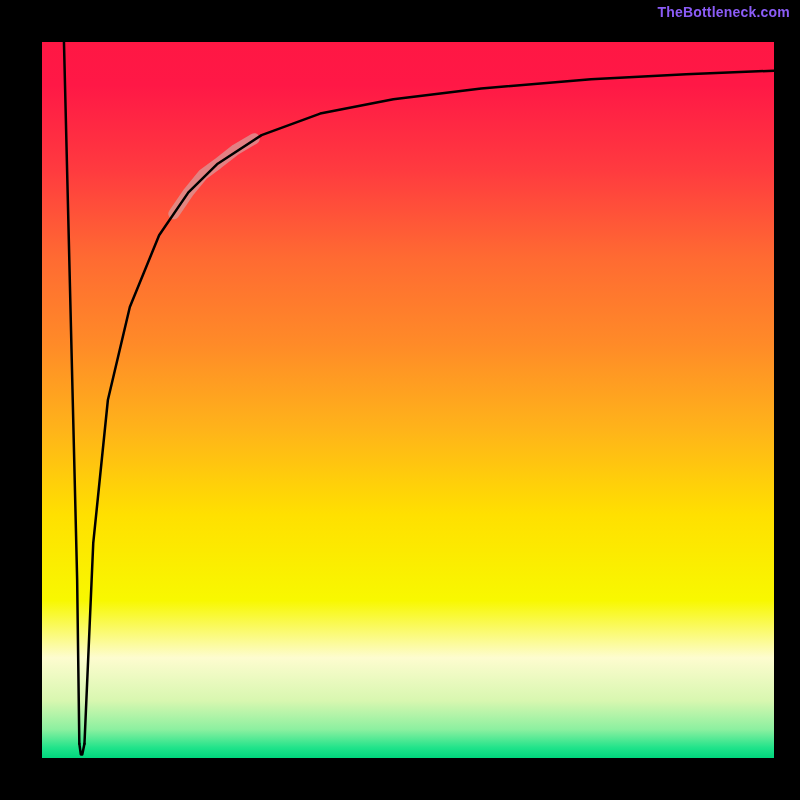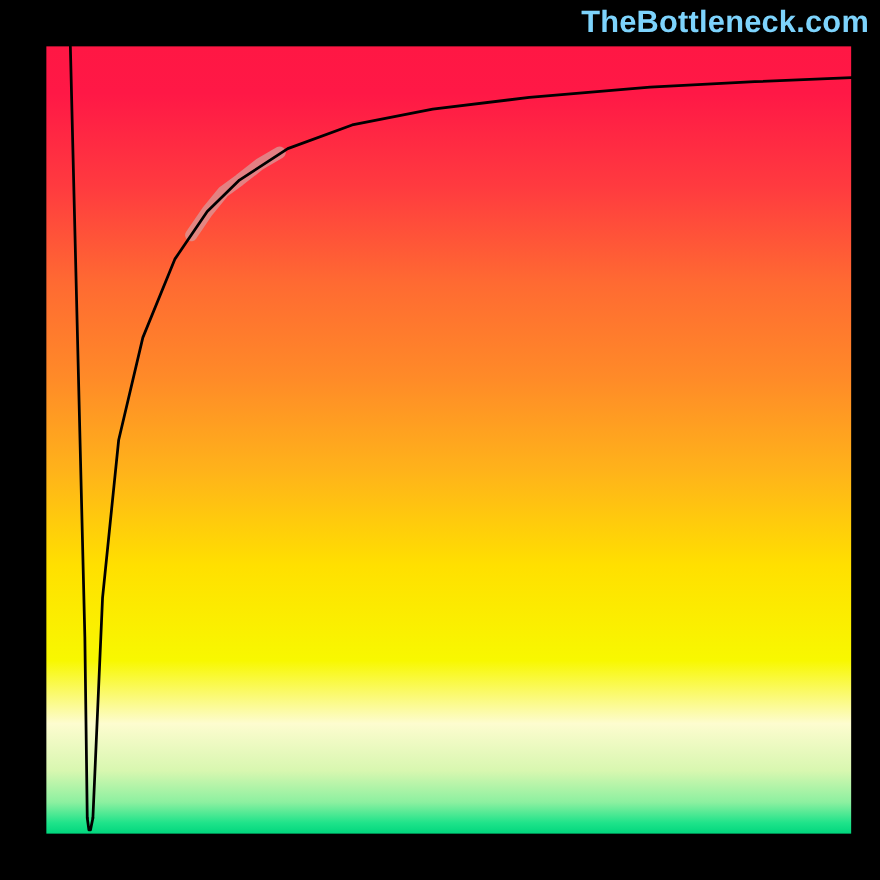--- a/index.html
+++ b/index.html
@@ -13,23 +13,23 @@
   }
   .chart-container {
     position: relative;
     width: 800px;
     height: 800px;
   }
   .watermark {
     position: absolute;
     top: 4px;
     right: 10px;
-    font-size: 28px;
+    font-size: 14px;
     font-weight: 600;
-    color: #7dd3fc;
+    color: #8b5cf6;
     letter-spacing: 0.2px;
     z-index: 20;
   }
   svg {
     display: block;
   }
 </style>
 </head>
 <body>
 

